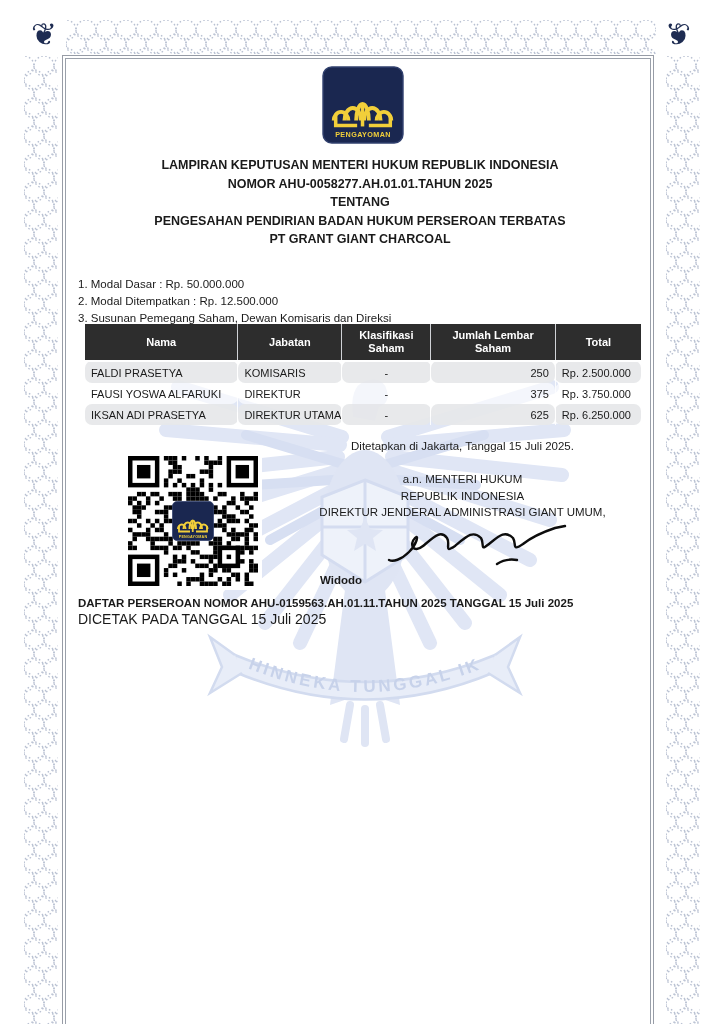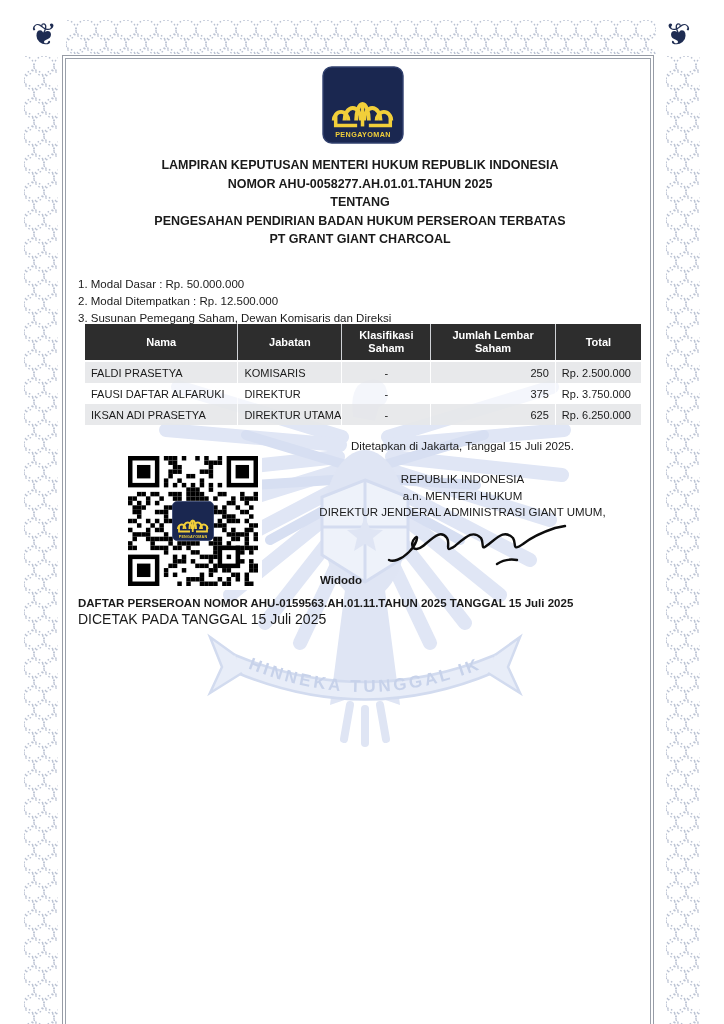--- a/index.html
+++ b/index.html
@@ -21,21 +21,21 @@
   .hdr{position:absolute;left:64px;top:156px;width:592px;text-align:center;
        font-weight:bold;font-size:12.5px;line-height:18.5px;white-space:nowrap;}
   .list{position:absolute;left:78px;top:276px;font-size:11.5px;line-height:17px;}
   table.shares{position:absolute;left:85px;top:324px;width:556px;border-collapse:collapse;
        font-size:11px;table-layout:fixed;}
   table.shares th{background:#2d2d2d;color:#ffffff;font-weight:bold;text-align:center;
        padding:4px 3px;border-left:1px solid #cfd2d6;border-bottom:2px solid #fff;
        vertical-align:middle;line-height:13px;height:28px;}
   table.shares th:first-child{border-left:none;}
   table.shares td{padding:3px 6px;height:15px;border-left:1px solid rgba(255,255,255,0.85);
-       overflow:hidden;white-space:nowrap;}
+       overflow:hidden;white-space:nowrap;border-radius:7px;}
   table.shares td:first-child{border-left:none;}
   tr.stripe td{background:rgba(230,231,234,0.93);}
   tr.plain td{background:rgba(255,255,255,0.65);}
   td.c-klas{text-align:center;}
   td.c-jml{text-align:right;padding-right:4px;}
   td.c-tot{text-align:left;}
   .sig-place{position:absolute;left:320px;top:440px;width:285px;text-align:center;font-size:11.5px;}
   .sig-an{position:absolute;left:300px;top:471px;width:325px;text-align:center;
           font-size:11.5px;line-height:16.5px;}
   .sig-scribble{position:absolute;left:385px;top:514px;width:185px;height:58px;}
@@ -677,40 +677,40 @@
     </thead>
     <tbody>
       <tr class="stripe">
         <td>FALDI PRASETYA</td>
         <td>KOMISARIS</td>
         <td class="c-klas">-</td>
         <td class="c-jml">250</td>
         <td class="c-tot">Rp. 2.500.000</td>
       </tr>
       <tr class="plain">
-        <td>FAUSI DAFTAR ALFARUKI</td>
+        <td>FAUSI YOSWA ALFARUKI</td>
         <td>DIREKTUR</td>
         <td class="c-klas">-</td>
         <td class="c-jml">375</td>
         <td class="c-tot">Rp. 3.750.000</td>
       </tr>
       <tr class="stripe">
         <td>IKSAN ADI PRASETYA</td>
         <td>DIREKTUR UTAMA</td>
         <td class="c-klas">-</td>
         <td class="c-jml">625</td>
         <td class="c-tot">Rp. 6.250.000</td>
       </tr>
     </tbody>
   </table>
 
   <div class="sig-place">Ditetapkan di Jakarta, Tanggal 15 Juli 2025.</div>
   <div class="sig-an">
+    <div>a.n. MENTERI HUKUM</div>
     <div>REPUBLIK INDONESIA</div>
-    <div>a.n. MENTERI HUKUM</div>
     <div>DIREKTUR JENDERAL ADMINISTRASI GIANT UMUM,</div>
   </div>
   <svg class="sig-scribble" viewBox="0 0 185 58">
     <g fill="none" stroke="#0d0d0d" stroke-width="2.4" stroke-linecap="round">
       <path d="M4,46 C8,48 16,46 24,38 C32,30 34,20 30,24 C24,30 28,40 38,32 C50,22 56,16 62,24 C66,30 58,40 70,32 C82,22 88,16 96,24 C100,30 94,38 104,30 C114,22 120,16 128,24 C132,30 126,38 138,30 C148,22 158,18 170,14 L180,12"></path>
       <path d="M112,50 C118,46 126,45 132,46"></path>
     </g>
   </svg>
   <div class="sig-name">Widodo</div>
 

